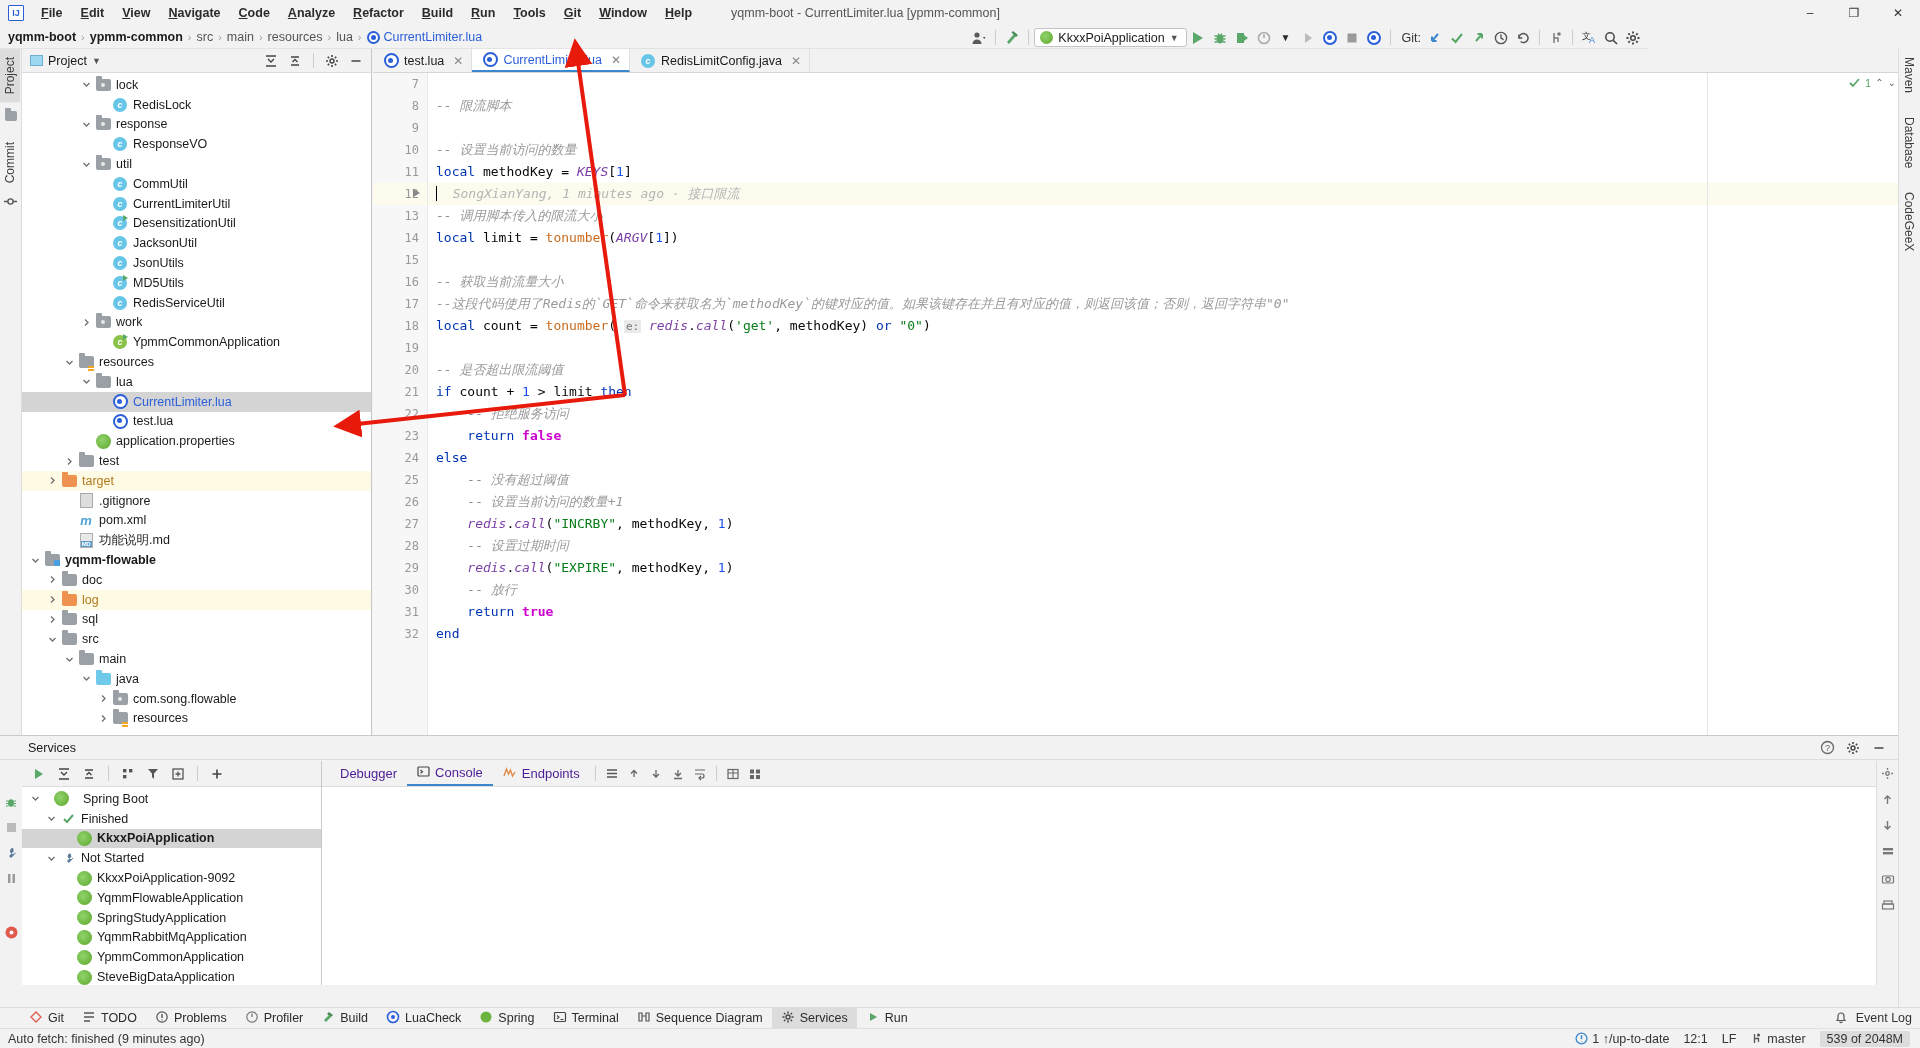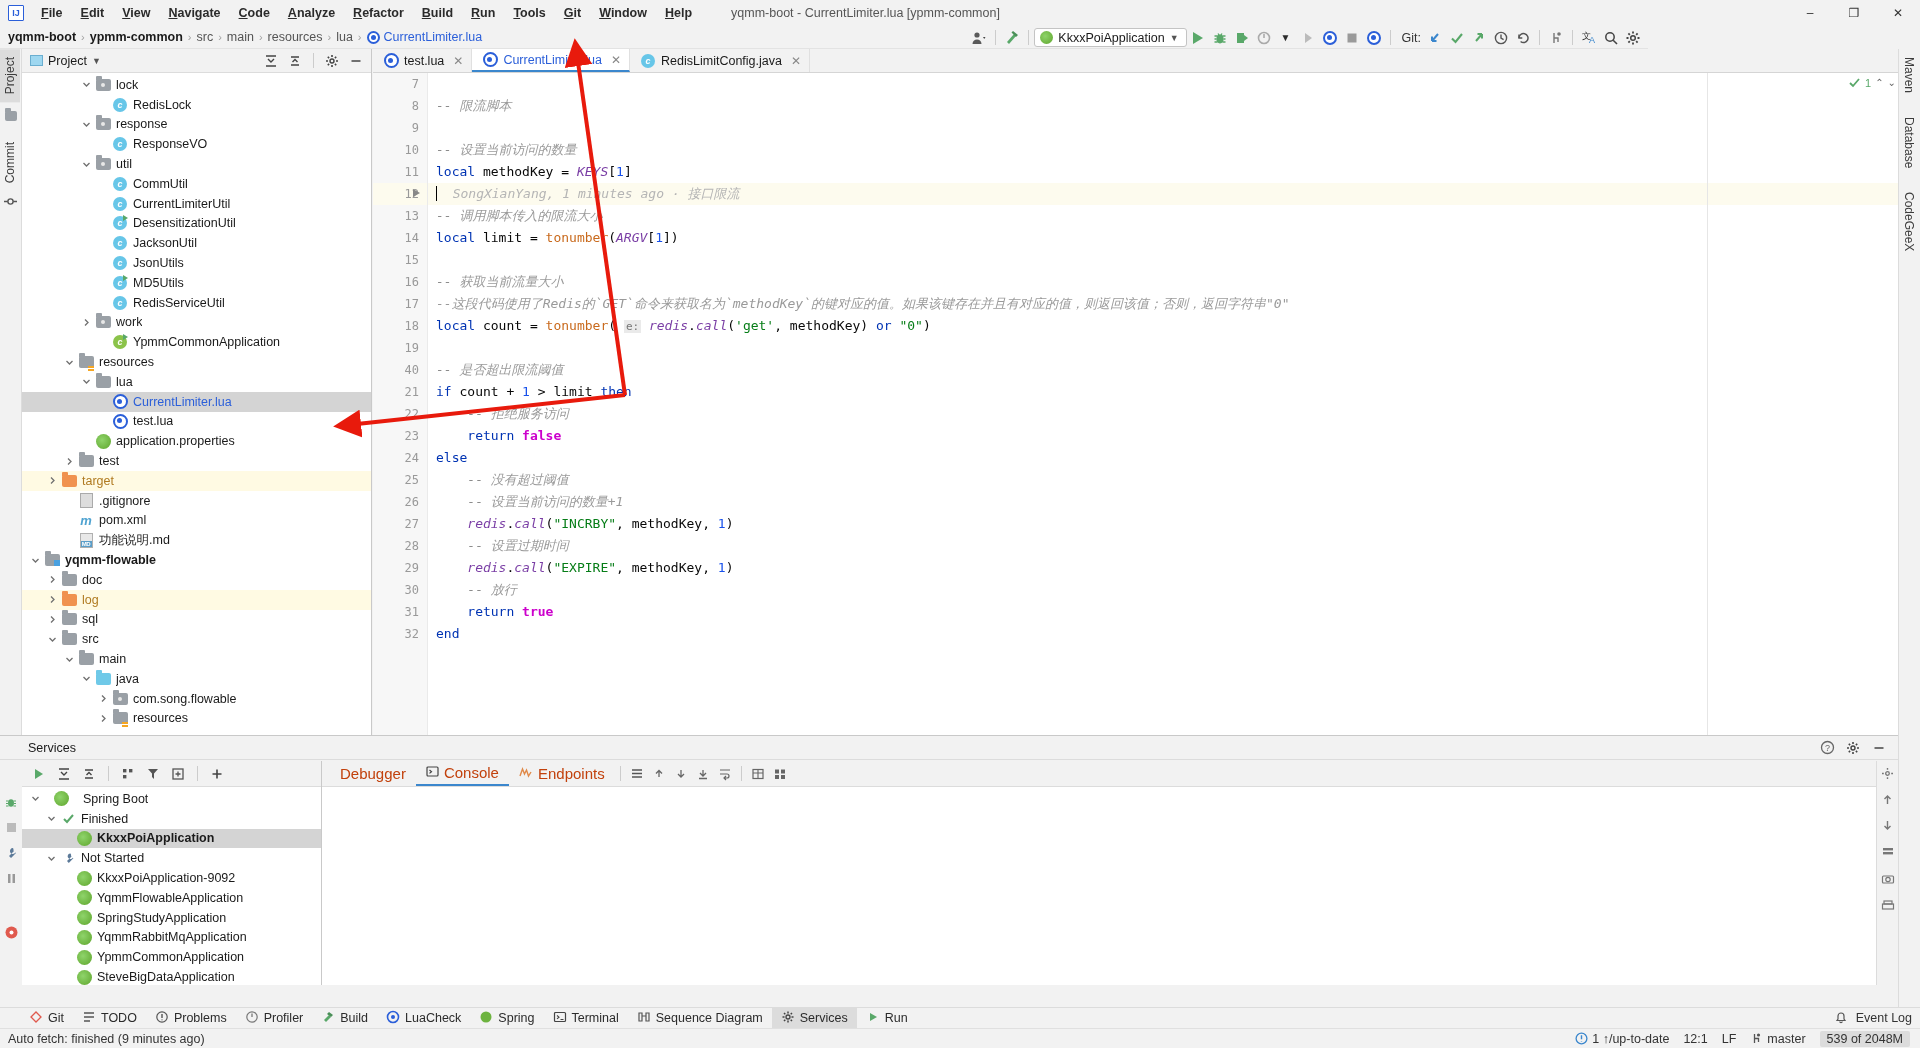--- a/index.html
+++ b/index.html
@@ -175,21 +175,21 @@
   .svc-header-right { margin-left:auto; display:flex; align-items:center; gap:4px; padding-right:8px; }
   .svc-body { position:absolute; left:0; top:25px; right:0; bottom:22px; display:flex; }
   .svc-strip { width:22px; background:#f2f2f2; position:relative; }
   .svc-left { width:300px; background:#fff; border-right:1px solid #c9c9c9; display:flex; flex-direction:column; }
   .svc-toolbar { height:26px; background:#f2f2f2; display:flex; align-items:center; gap:3px; padding-left:6px;
                  border-bottom:1px solid #dcdcdc; flex:0 0 26px;}
   .svc-tree { flex:1; background:#fff; padding-top:2px; overflow:hidden; }
   .svc-right { flex:1; background:#f2f2f2; display:flex; flex-direction:column; }
   .svc-tabs { height:26px; display:flex; align-items:center; gap:0px; padding-left:8px; background:#f2f2f2;
               border-bottom:1px solid #dcdcdc; flex:0 0 26px;}
-  .svc-tab { display:flex; align-items:center; gap:5px; padding:3px 10px; font-size:15px; color:#c2410c;justify-content:flex-end; }
+  .svc-tab { display:flex; align-items:center; gap:5px; padding:3px 10px; font-size:13px; color:#4c1d95;justify-content:flex-end; }
   .svc-tab.active { border-bottom:2px solid #3b87cd; font-weight:normal; }
   .svc-console { flex:1; background:#fff; }
   .svc-rail { width:22px; background:#f2f2f2; border-left:1px solid #dcdcdc;
               display:flex; flex-direction:column; align-items:center; padding-top:6px; gap:10px; }
 
   
   .bottombar {
     position:absolute; left:0; top:1007px; width:1920px; height:21px; background:#f2f2f2;
     display:flex; align-items:center; gap:0px; padding-left:20px; border-top:1px solid #dcdcdc;
   }
@@ -802,21 +802,21 @@
           <div class="gl">10</div>
           <div class="gl">11</div>
           <div class="gl" style="background: rgb(253, 251, 238);">12</div>
           <div class="gl">13</div>
           <div class="gl">14</div>
           <div class="gl">15</div>
           <div class="gl">16</div>
           <div class="gl">17</div>
           <div class="gl">18</div>
           <div class="gl">19</div>
-          <div class="gl">40</div>
+          <div class="gl">20</div>
           <div class="gl">21</div>
           <div class="gl">22</div>
           <div class="gl">23</div>
           <div class="gl">24</div>
           <div class="gl">25</div>
           <div class="gl">26</div>
           <div class="gl">27</div>
           <div class="gl">28</div>
           <div class="gl">29</div>
           <div class="gl">30</div>

